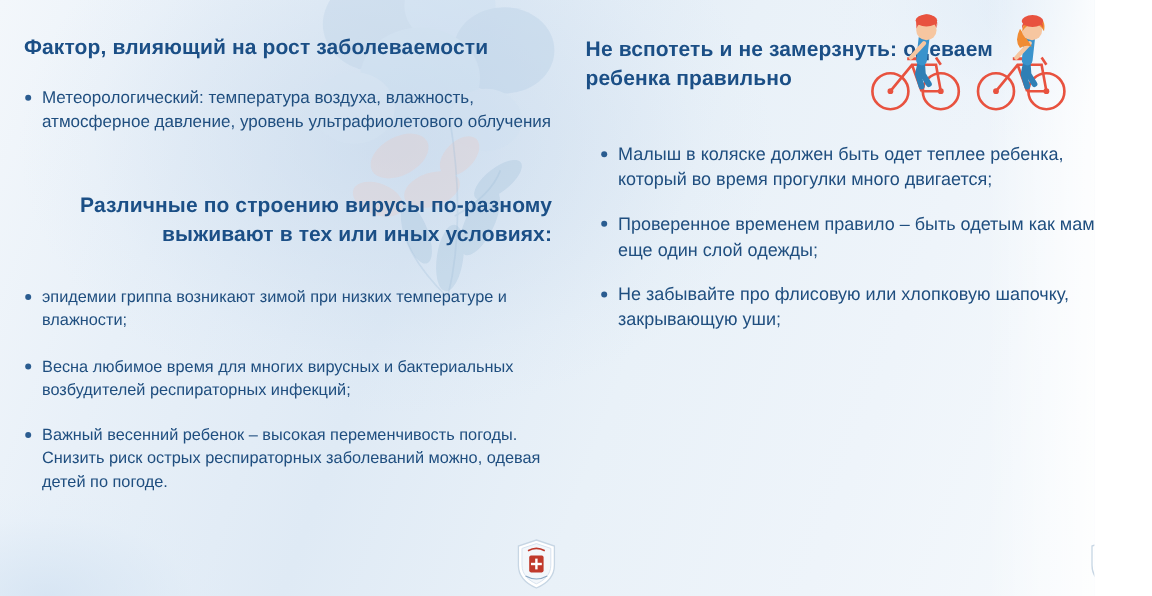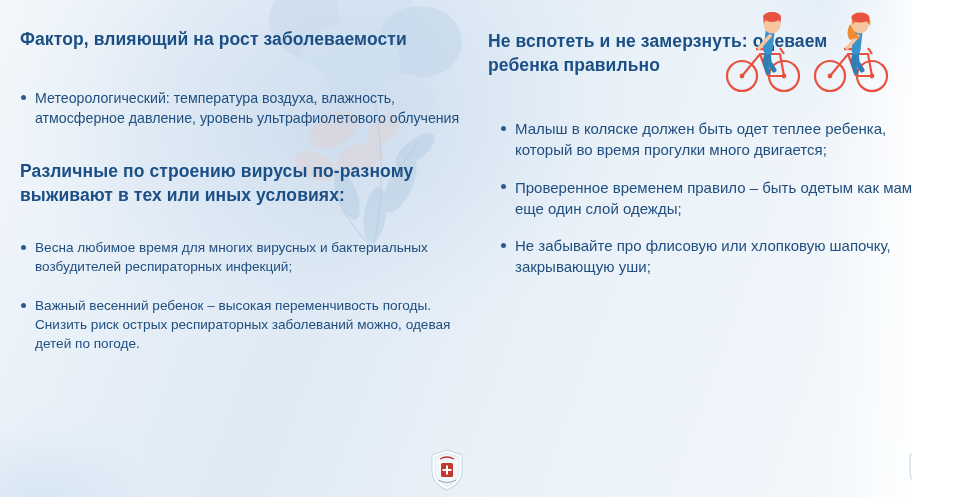--- a/index.html
+++ b/index.html
@@ -51,21 +51,21 @@
 
   h1.title {
     margin: 0;
     color: #1b4f86;
     font-size: 17.5px;
     font-weight: bold;
     line-height: 1.35;
     letter-spacing: 0.1px;
   }
   .title-left-1 { position: absolute; left: 6px; top: 28px; width: 440px; }
-  .title-left-2 { position: absolute; left: 6px; top: 160px; width: 440px; text-align: left; }
+  .title-left-2 { position: absolute; left: 6px; top: 160px; width: 440px; text-align: right; }
   .title-right  { position: absolute; left: 0px;  top: 30px; width: 340px; }
 
   ul.bullets {
     list-style: none;
     margin: 0;
     padding: 0;
     position: absolute;
   }
   ul.bullets li {
     position: relative;
@@ -78,21 +78,21 @@
     position: absolute;
     left: 1px;
     top: 0.52em;
     width: 5px; height: 5px;
     border-radius: 50%;
     background: #2a5c90;
   }
 
   
   .bl-1 { left: 6px; top: 72px;  width: 450px; font-size: 14.2px; }
-  .bl-1 li { margin-bottom: 4px; margin-top: 16px; }
+  .bl-1 li { margin-bottom: 4px; }
   .bl-2 { left: 6px; top: 238px; width: 450px; font-size: 13.6px; }
   .bl-2 li { margin-bottom: 19px; }
 
   
   .br-1 { left: 12px; top: 118px; width: 446px; font-size: 15px; }
   .br-1 li { margin-bottom: 16px; padding-left: 14px; line-height: 1.46; }
   .br-1 li::before { width: 4px; height: 4px; top: 0.5em; }
 
   
   .kids {
@@ -155,20 +155,21 @@
 
     <h1 class="title title-left-1">Фактор, влияющий на рост заболеваемости</h1>
 
     <ul class="bullets bl-1">
       <li>Метеорологический: температура воздуха, влажность, атмосферное давление, уровень ультрафиолетового облучения</li>
     </ul>
 
     <h1 class="title title-left-2">Различные по строению вирусы по-разному выживают в тех или иных условиях:</h1>
 
     <ul class="bullets bl-2">
+      <li>эпидемии гриппа возникают зимой при низких температуре и влажности;</li>
       <li>Весна любимое время для многих вирусных и бактериальных возбудителей респираторных инфекций;</li>
       <li>Важный весенний ребенок – высокая переменчивость погоды. Снизить риск острых респираторных заболеваний можно, одевая детей по погоде.</li>
     </ul>
   </div>
 
   <div class="col col-right">
 
     <h1 class="title title-right">Не вспотеть и не замерзнуть: одеваем ребенка правильно</h1>
 
     <ul class="bullets br-1">

